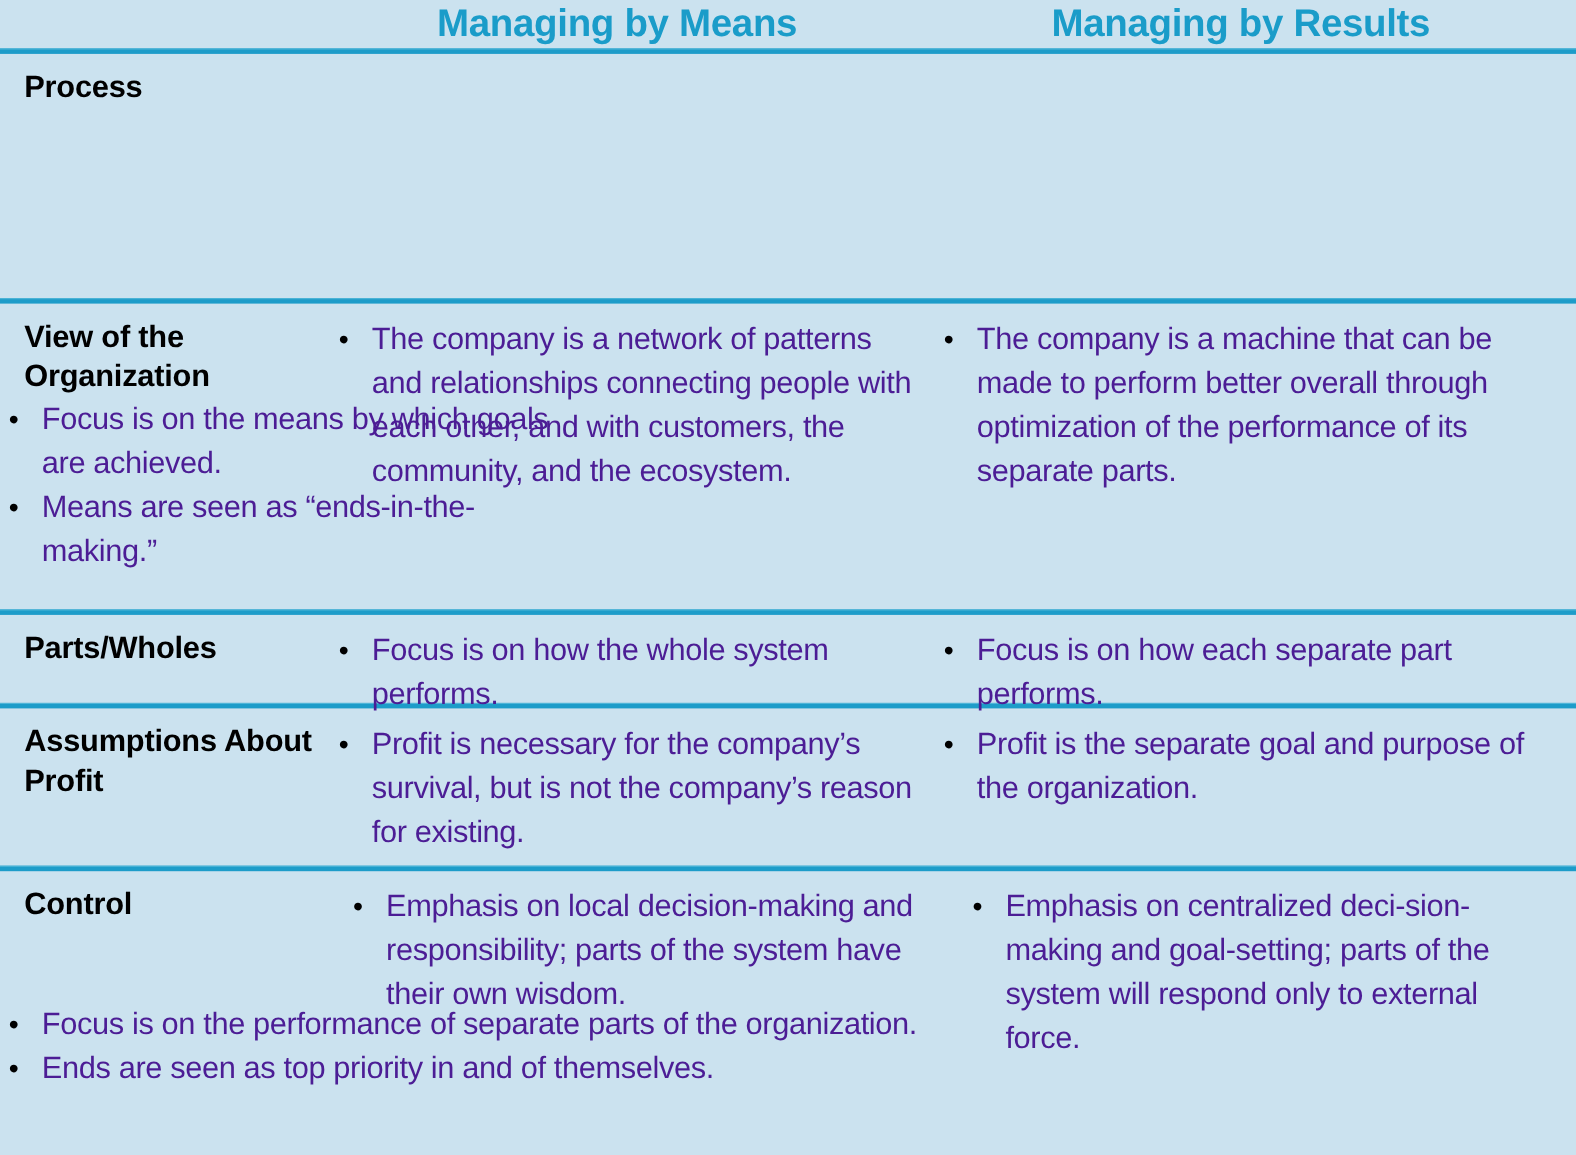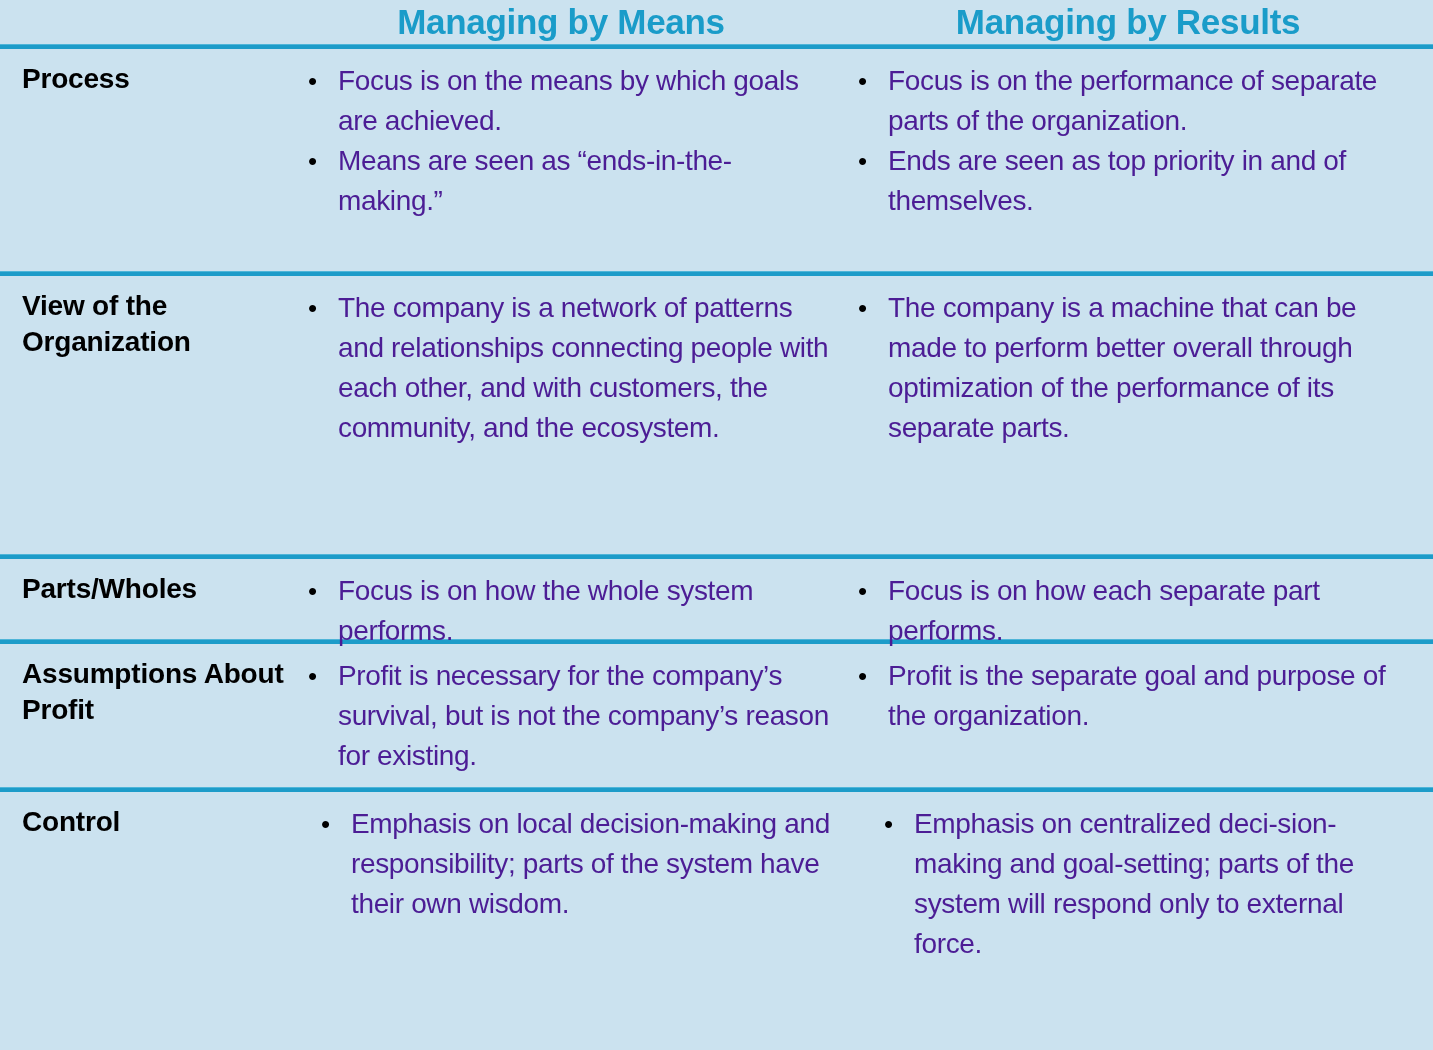--- a/index.html
+++ b/index.html
@@ -120,21 +120,21 @@
     content: "\2022";
     position: absolute;
     left: 8px;
     top: 0;
     font-size: 26px;
     line-height: 40px;
     color: #000000;
   }
 
   
-  .row-process   { height: 222px; }
+  .row-process   { height: 222px; flex-direction: column; }
   .row-view      { height: 278px; }
   .row-parts     { height: 80px;  }
   .row-profit    { height: 143px; }
   .row-control   { height: 186px; gap: 13px; }
 
   .bottom-pad { height: 24px; }
 </style>
 </head>
 <body>
 

